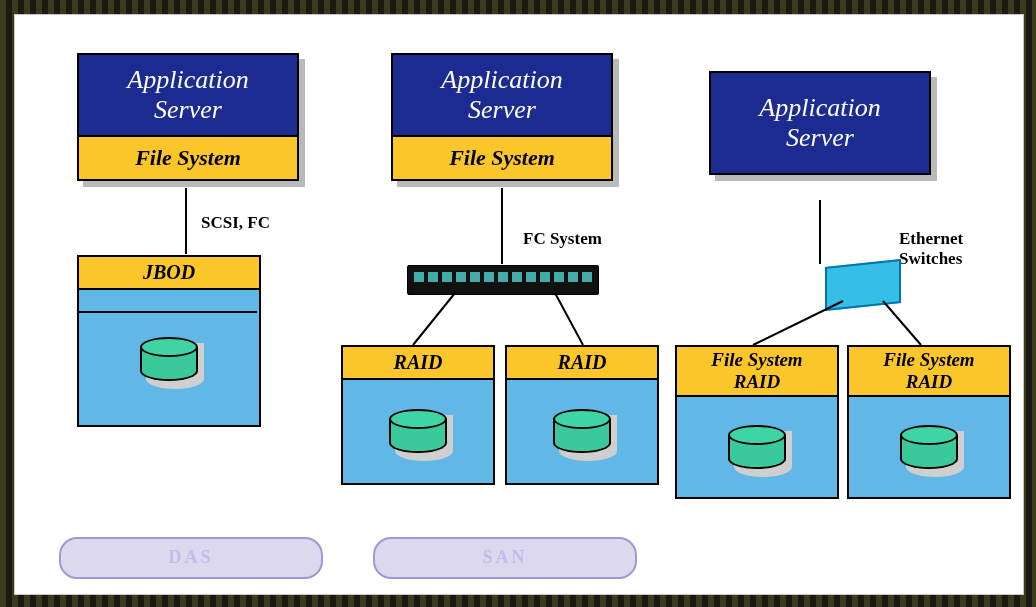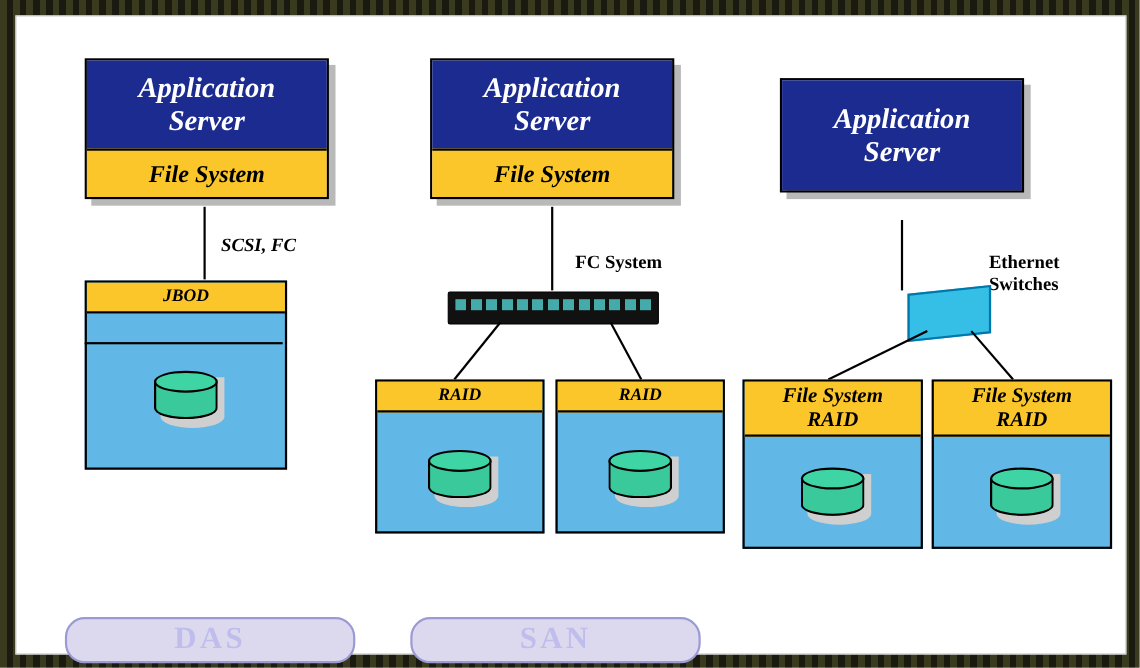--- a/index.html
+++ b/index.html
@@ -14,36 +14,36 @@
     background:#ffffff;border:1px solid #c9c9c9;
   }
   
   .shadow{position:relative;}
   .shadow::before{
     content:"";position:absolute;left:6px;top:6px;width:100%;height:100%;
     background:#b9b9b9;z-index:0;
   }
   .box-body{position:relative;z-index:1;border:2px solid #000;}
   .app-title{
-    background:#1b2b8f;color:#fff;font-weight:bold;font-size:26px;
+    background:#1b2b8f;color:#fff;font-weight:normal;font-size:26px;
     text-align:center;padding:10px 4px;font-style:italic;
   }
   .app-title.small{font-size:26px;padding:20px 4px;}
   .fs-band{
     background:#fbc62a;color:#000;font-weight:bold;font-size:22px;
     text-align:center;padding:8px 4px;border-top:2px solid #000;font-style:italic;
   }
   .cable{position:absolute;background:#000;width:2px;}
   .label{position:absolute;font-size:17px;font-weight:bold;color:#000;white-space:pre;}
   .storage{
     position:absolute;border:2px solid #000;background:#61b8e6;
   }
   .storage .head{
     background:#fbc62a;border-bottom:2px solid #000;text-align:center;
-    font-weight:bold;font-size:16px;color:#000;padding:4px 2px;font-style:italic;
+    font-weight:bold;font-size:20px;color:#000;padding:4px 2px;font-style:italic;
   }
   .storage .head.two{padding:2px 2px;line-height:1.15;font-size:19px;}
   .disk{
     position:absolute;left:50%;transform:translateX(-50%);
     width:58px;height:46px;
   }
   .disk .cyl-top{
     position:absolute;top:0;left:0;width:58px;height:20px;border-radius:50%;
     background:#3fd4a4;border:2px solid #000;box-sizing:border-box;z-index:2;
   }
@@ -64,41 +64,41 @@
     content:"";position:absolute;left:6px;top:6px;right:6px;height:10px;
     background:repeating-linear-gradient(90deg,#4aa 0 10px,#111 10px 14px);
   }
   .eth{
     position:absolute;width:72px;height:40px;background:#35bfe7;border:2px solid #0077aa;
     transform:skewY(-6deg);
   }
   .pill{
     position:absolute;width:260px;height:38px;border:2px solid #9a9ad4;border-radius:18px;
     background:#dcd9ef;color:#bfbdec;font-weight:bold;text-align:center;
-    line-height:36px;letter-spacing:3px;font-size:28px;margin-top:24px;
+    line-height:36px;letter-spacing:3px;font-size:18px;
   }
   svg.wires{position:absolute;left:0;top:0;pointer-events:none;}
 </style>
 </head>
 <body>
 
 <div class="canvas">
 
   <div class="shadow" style="position:absolute;left:62px;top:38px;width:222px;">
     <div class="box-body">
       <div class="app-title">
         <span>Application</span><br>
         <span>Server</span>
       </div>
       <div class="fs-band">File System</div>
     </div>
   </div>
 
   <div class="cable" style="left:170px;top:173px;height:66px;"></div>
-  <div class="label" style="left:186px;top:198px;font-style:italic;">SCSI, FC</div>
+  <div class="label" style="left:186px;top:198px;">SCSI, FC</div>
 
   <div class="storage" style="left:62px;top:240px;width:180px;height:168px;">
     <div class="head">JBOD</div>
     <div class="disk sh" style="top:80px;">
       <div class="cyl-top"></div>
         <div class="cyl-body"></div>
     </div>
   </div>
 
   <div style="position:absolute;left:62px;top:296px;width:180px;height:2px;background:#000;"></div>

